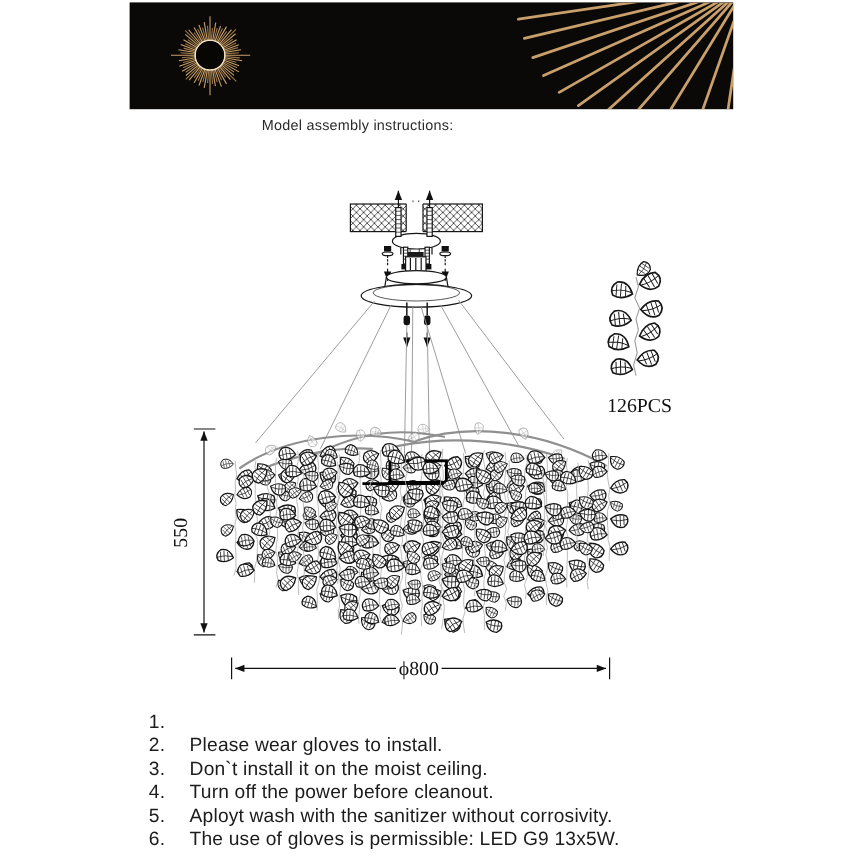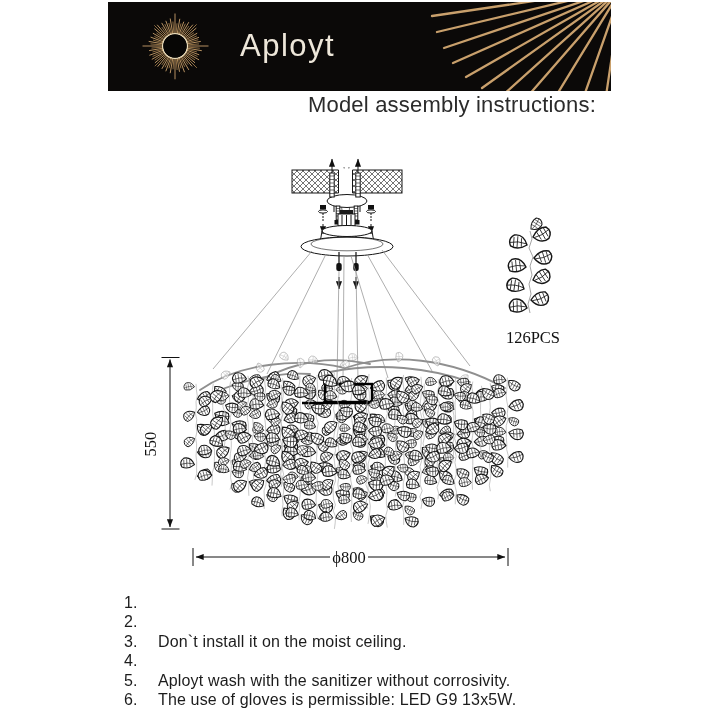--- a/index.html
+++ b/index.html
@@ -6,22 +6,22 @@
     --banner-bg:#0b0908; --gold:#c59a6d; --cream:#eee7da; --ink:#2b2b2b; --line:#161616;
   }
   html,body{margin:0;padding:0;}
   body{width:720px;height:720px;background:#ffffff;position:relative;overflow:hidden;
        font-family:"Liberation Sans",sans-serif;}
   .banner{position:absolute;left:108px;top:2px;width:503px;height:89px;
           background:var(--banner-bg);overflow:hidden;}
   .banner svg{position:absolute;left:0;top:0;}
   .brand{position:absolute;left:132px;top:25px;line-height:37px;color:var(--cream);
          font-size:31px;font-weight:400;letter-spacing:1.5px;}
-  .title{position:absolute;top:94px;left:0;width:596px;text-align:right;color:var(--ink);
-         font-size:22px;line-height:21.5px;font-weight:500;letter-spacing:.2px;}
+  .title{position:absolute;top:94px;left:0;width:596px;text-align:center;color:var(--ink);
+         font-size:12px;line-height:21.5px;font-weight:500;letter-spacing:.2px;}
   #drawing{position:absolute;left:0;top:0;width:720px;height:720px;}
   .instructions{position:absolute;left:124px;top:593px;color:#1c1c1c;font-size:16px;letter-spacing:.15px;}
   .inst-row{display:flex;line-height:19.4px;}
   .inst-num{width:34px;flex:none;}
   
   .chain{fill:none;stroke:#b0b0b0;stroke-width:.7;}
   .dchain{fill:none;stroke:#9a9a9a;stroke-width:.9;}
   .branch{fill:none;stroke:#8f8f8f;stroke-width:1.8;stroke-linecap:round;}
   .leafbody{fill:#fff;stroke:var(--line);stroke-width:.9;}
   .leafvein{fill:none;stroke:var(--line);stroke-width:.5;}
@@ -125,21 +125,20 @@
       <line x1="514" y1="-14" x2="345" y2="61"></line>
       <line x1="514" y1="-14" x2="358" y2="75"></line>
       <line x1="514" y1="-14" x2="374" y2="86"></line>
       <line x1="514" y1="-14" x2="395" y2="93"></line>
       <line x1="514" y1="-14" x2="420" y2="94"></line>
       <line x1="514" y1="-14" x2="448" y2="94"></line>
       <line x1="514" y1="-14" x2="476" y2="94"></line>
       <line x1="514" y1="-14" x2="498" y2="94"></line>
     </g>
   </svg>
-  <div class="brand">Aployt</div>
 </header>
 
 <div class="title">
   <div>Model assembly instructions:</div>
 </div>
 
 <svg id="drawing" viewBox="0 0 720 720">
   <defs>
     <pattern id="hatch" width="6" height="6" patternUnits="userSpaceOnUse">
       <path d="M0,0 L6,6 M6,0 L0,6" stroke="#3a3a3a" stroke-width="0.7"></path>
@@ -663,27 +662,29 @@
     <text class="dimtext" x="533" y="343" text-anchor="middle" font-size="17">126PCS</text>
   </g>
 </svg>
 
 <div class="instructions">
   <div class="inst-row">
     <span class="inst-num">1.</span>
   </div>
   <div class="inst-row">
     <span class="inst-num">2.</span>
+    <span>Please wear gloves to install.</span>
   </div>
   <div class="inst-row">
     <span class="inst-num">3.</span>
     <span>Don`t install it on the moist ceiling.</span>
   </div>
   <div class="inst-row">
     <span class="inst-num">4.</span>
+    <span>Turn off the power before cleanout.</span>
   </div>
   <div class="inst-row">
     <span class="inst-num">5.</span>
     <span>Aployt wash with the sanitizer without corrosivity.</span>
   </div>
   <div class="inst-row">
     <span class="inst-num">6.</span>
     <span>The use of gloves is permissible: LED G9 13x5W.</span>
   </div>
 </div>

